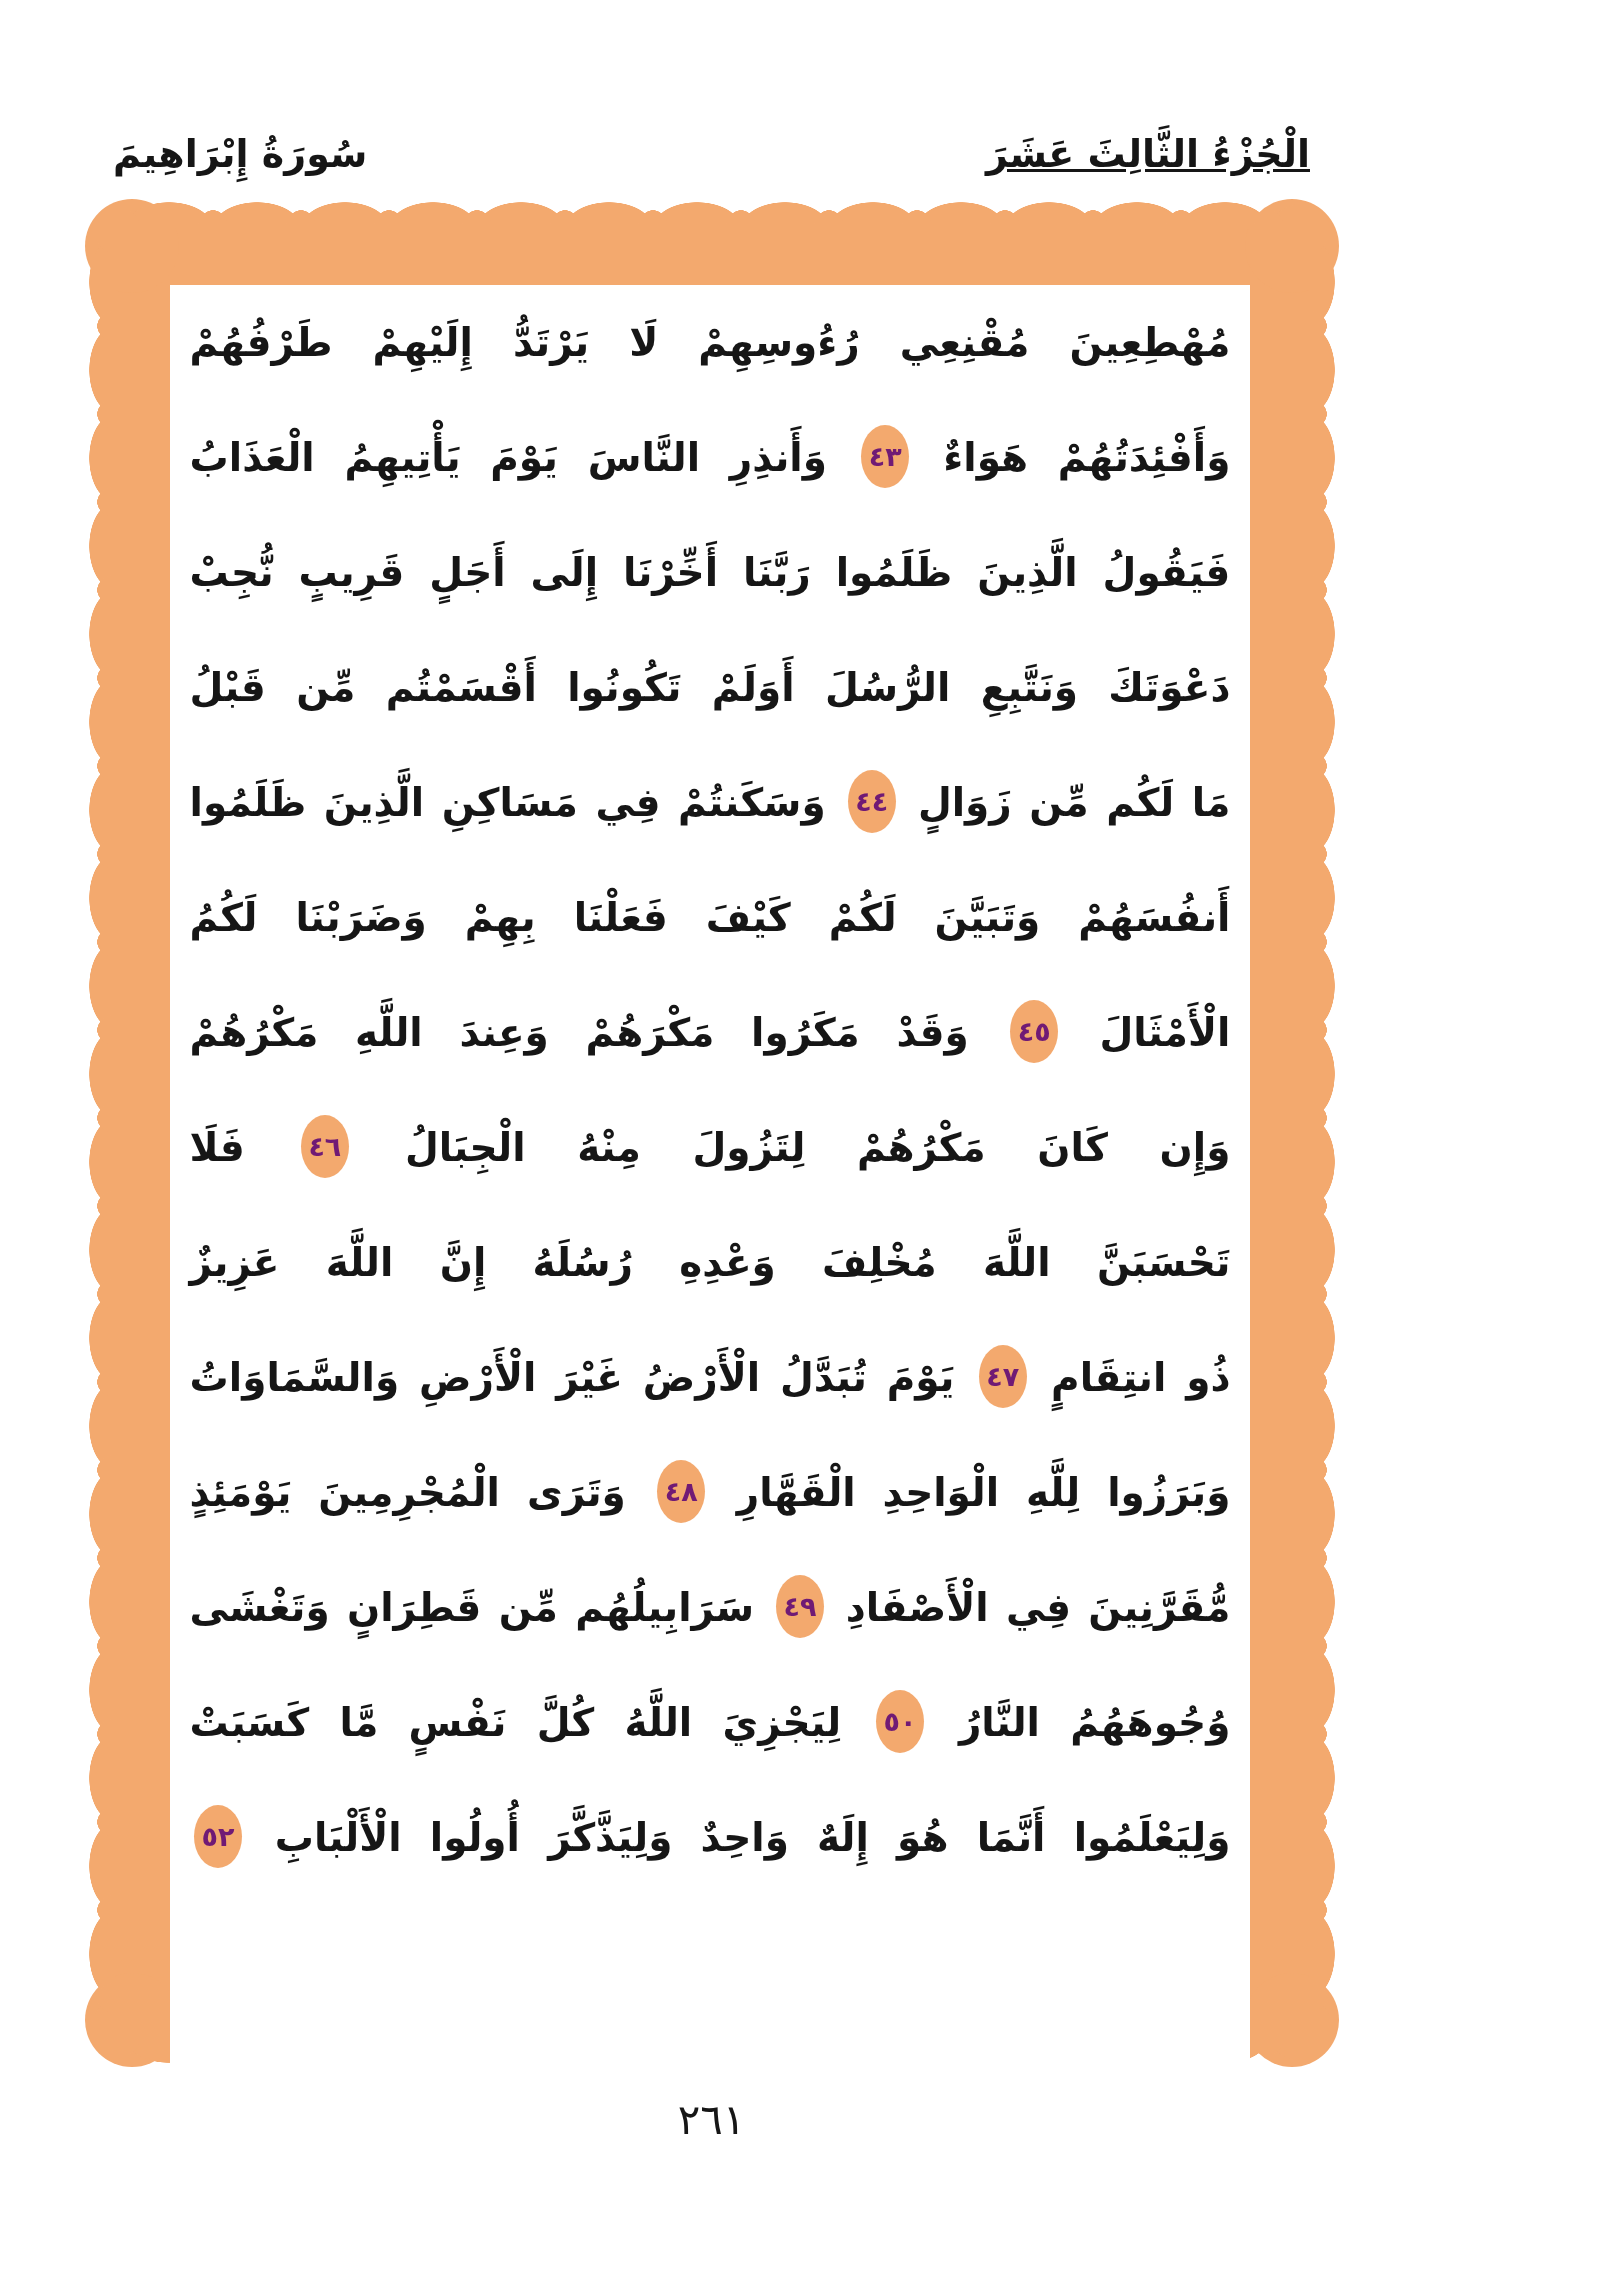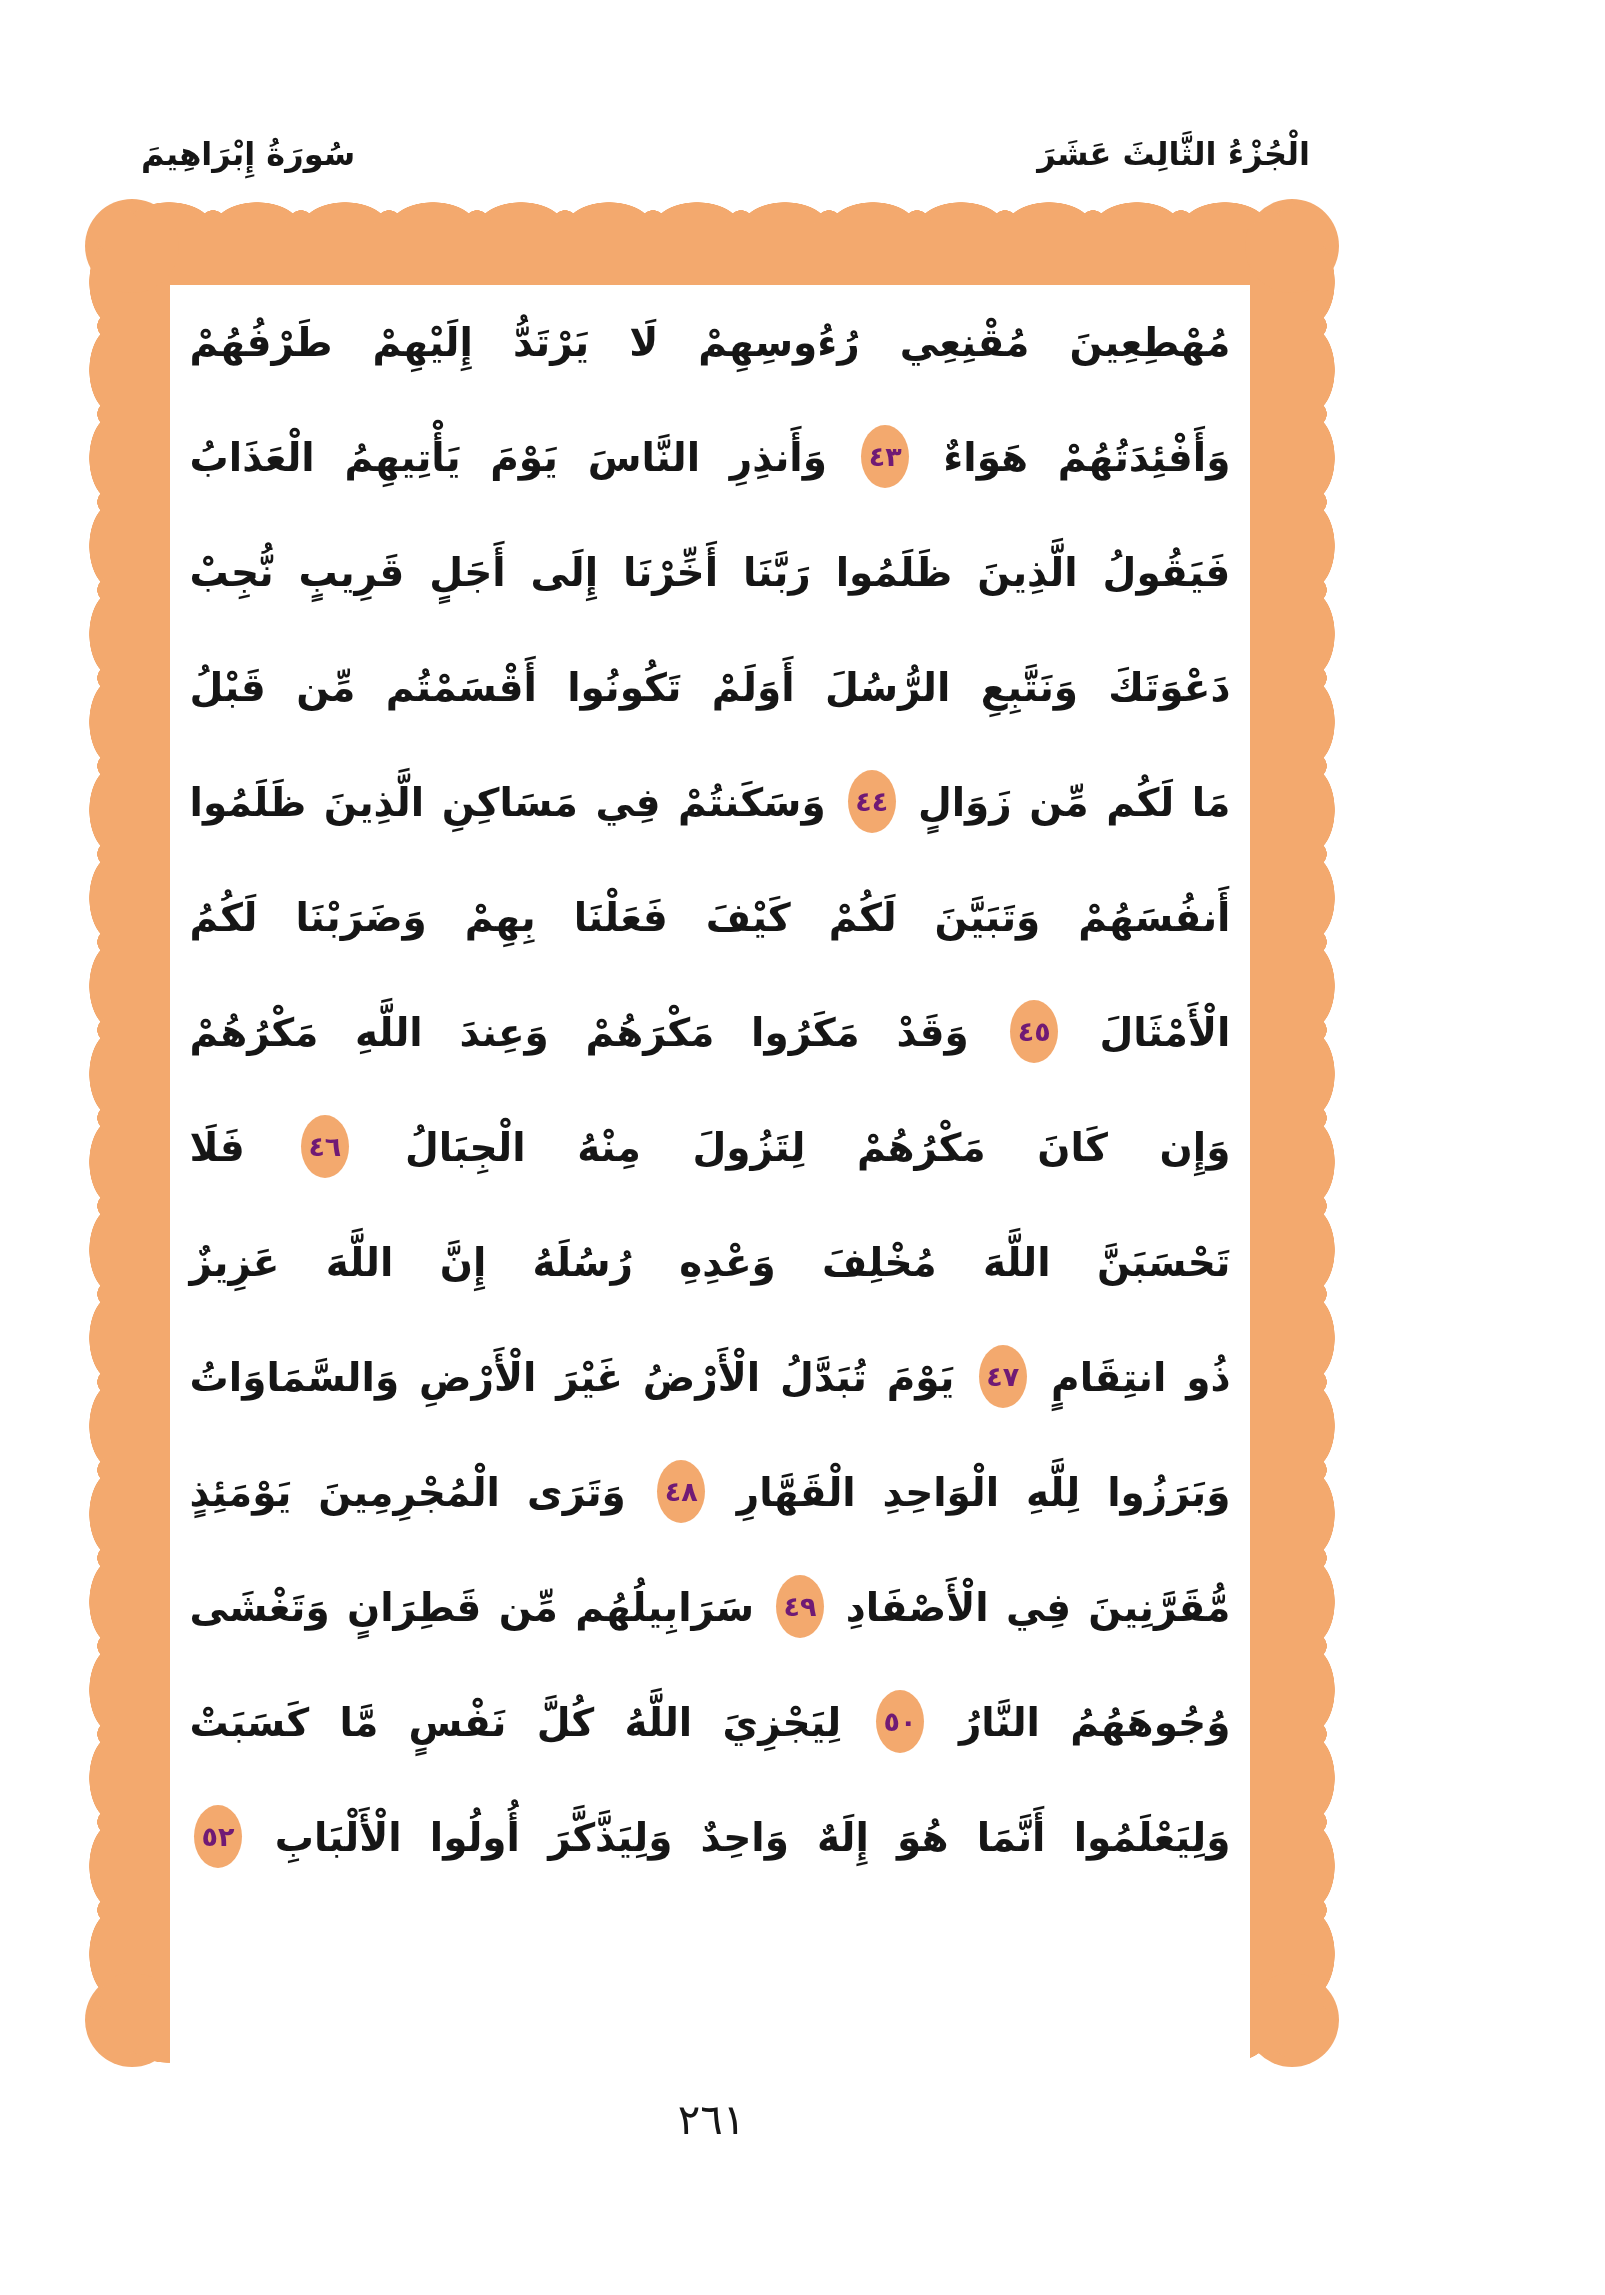--- a/index.html
+++ b/index.html
@@ -14,26 +14,25 @@
     background:var(--paper);
     font-family:"DejaVu Sans",sans-serif;
     color:var(--ink-color);
     overflow:hidden;
     direction:rtl;
   }
 
   
   .hdr{
     position:absolute;top:113px;height:83px;line-height:83px;
-    font-size:32px;font-weight:bold;letter-spacing:0.8px;
+    font-size:38px;font-weight:bold;letter-spacing:0.8px;
     white-space:nowrap;
-    margin-left:28px;
   }
   .hdr-surah{left:113px;}
-  .hdr-juz{right:295px;}
+  .hdr-juz{right:295px;text-decoration:underline;}
 
   
   .frame-band{
     position:absolute;left:113px;top:227px;width:1197px;height:1812px;
     background:var(--frame-color);
   }
   .corner{
     position:absolute;width:94px;height:94px;border-radius:50%;
     background:var(--frame-color);
   }

